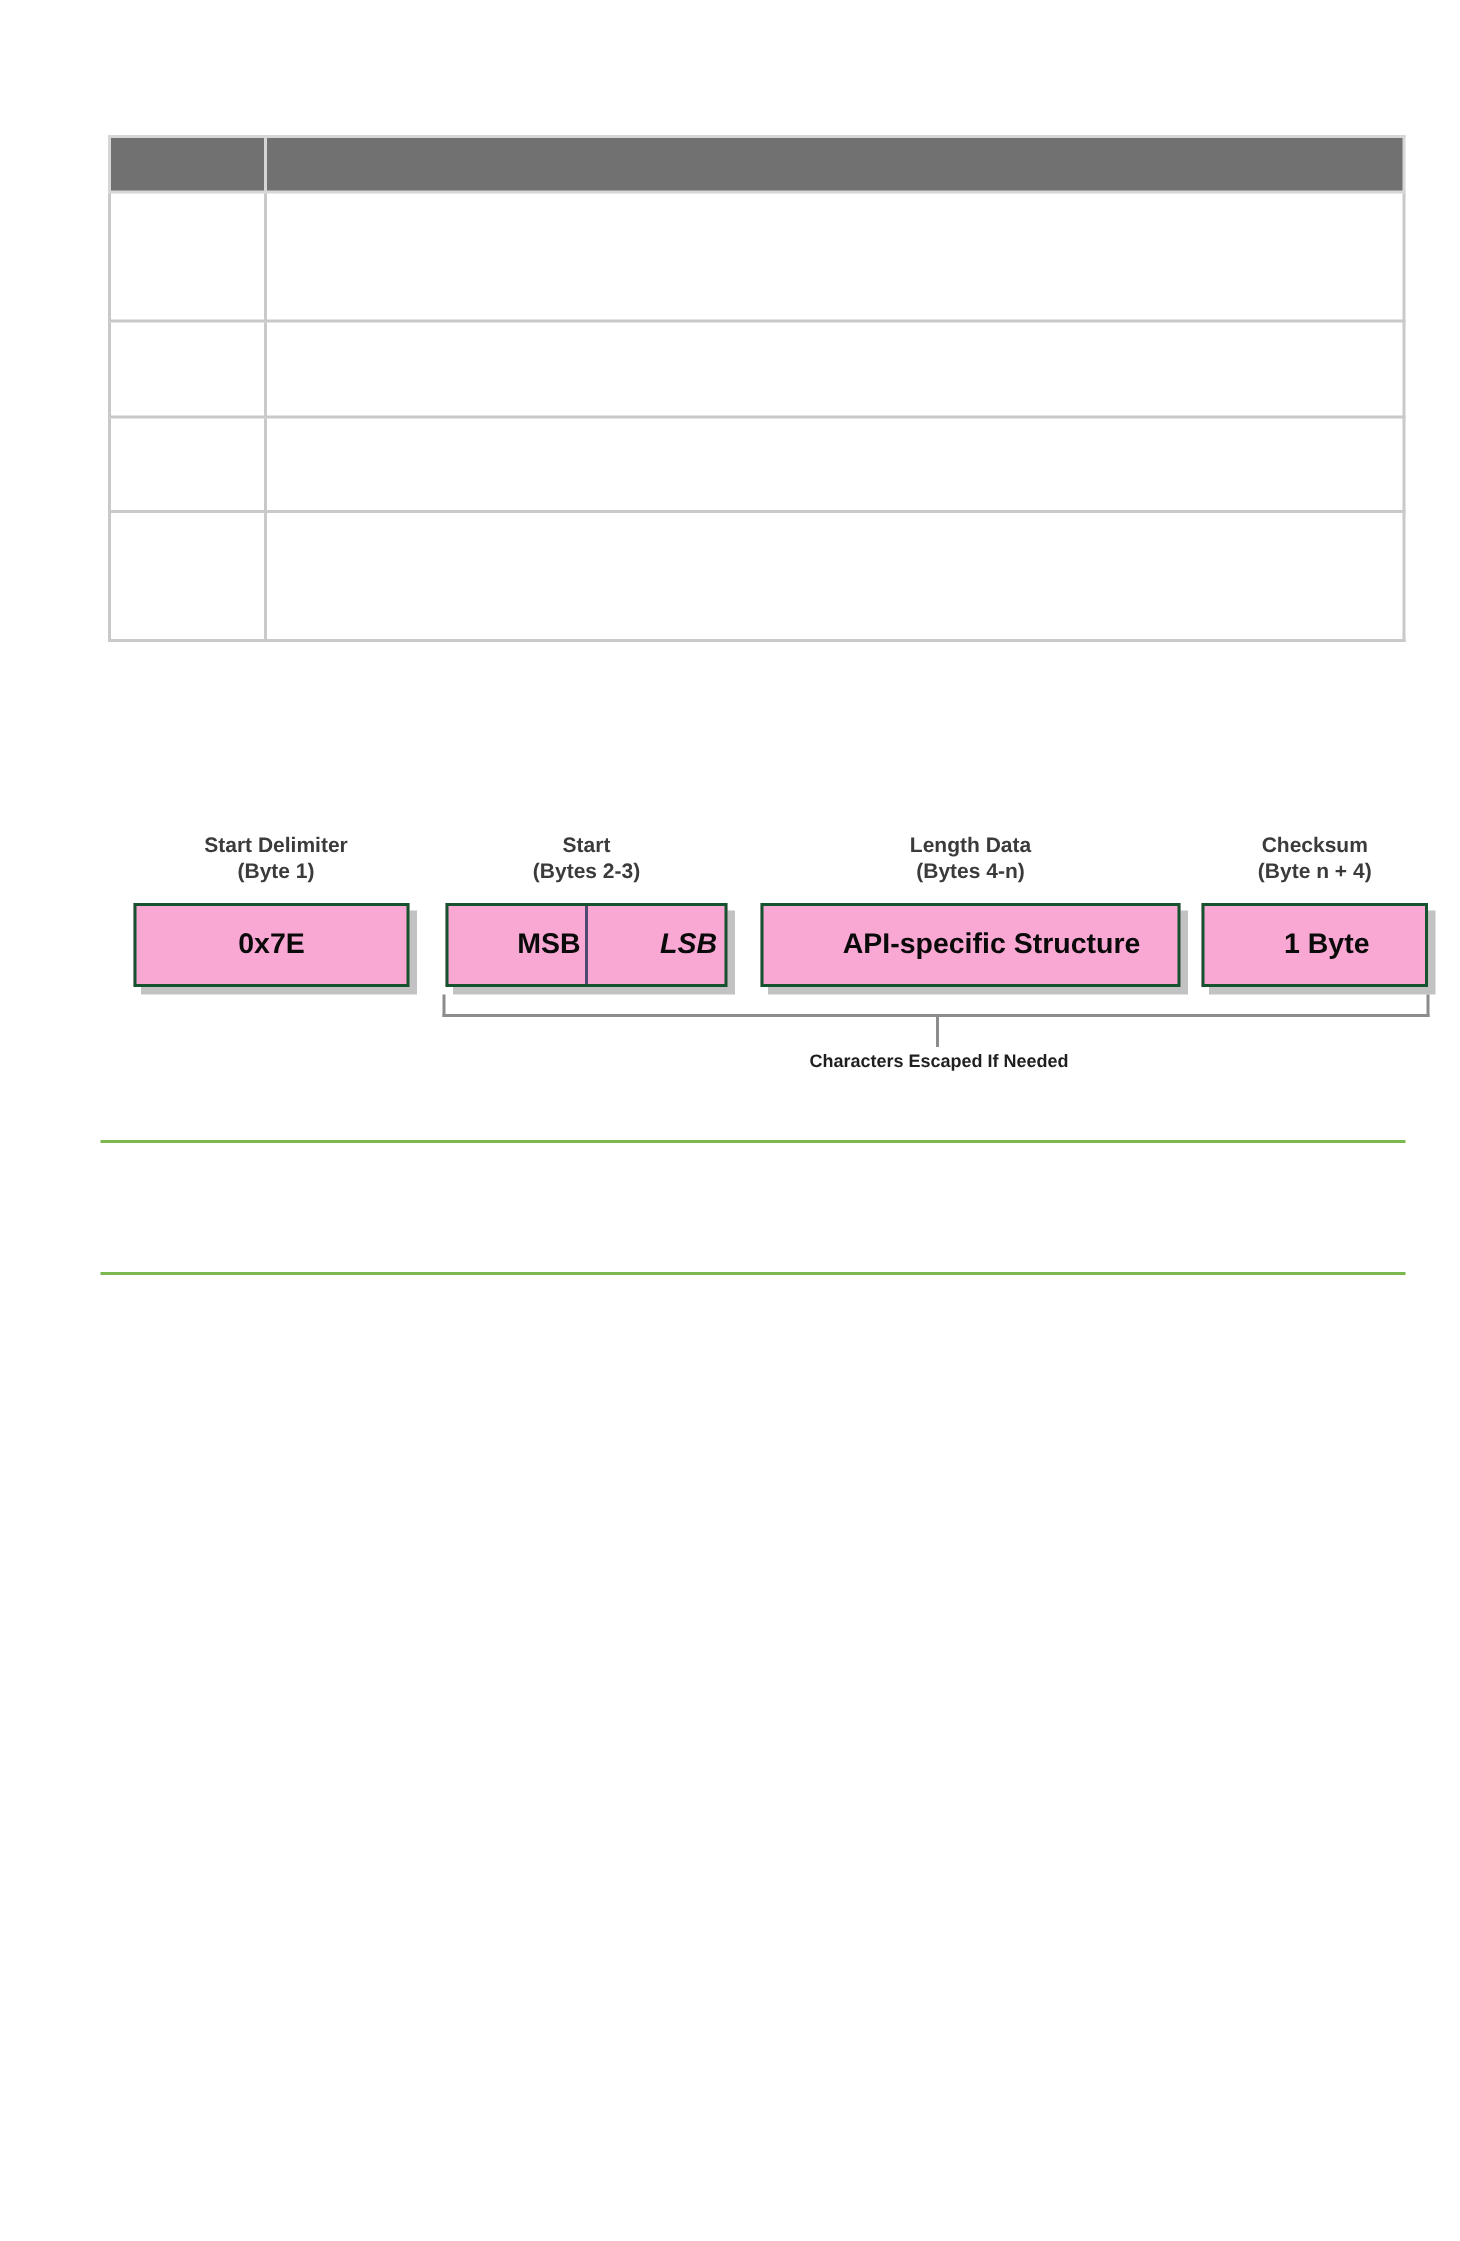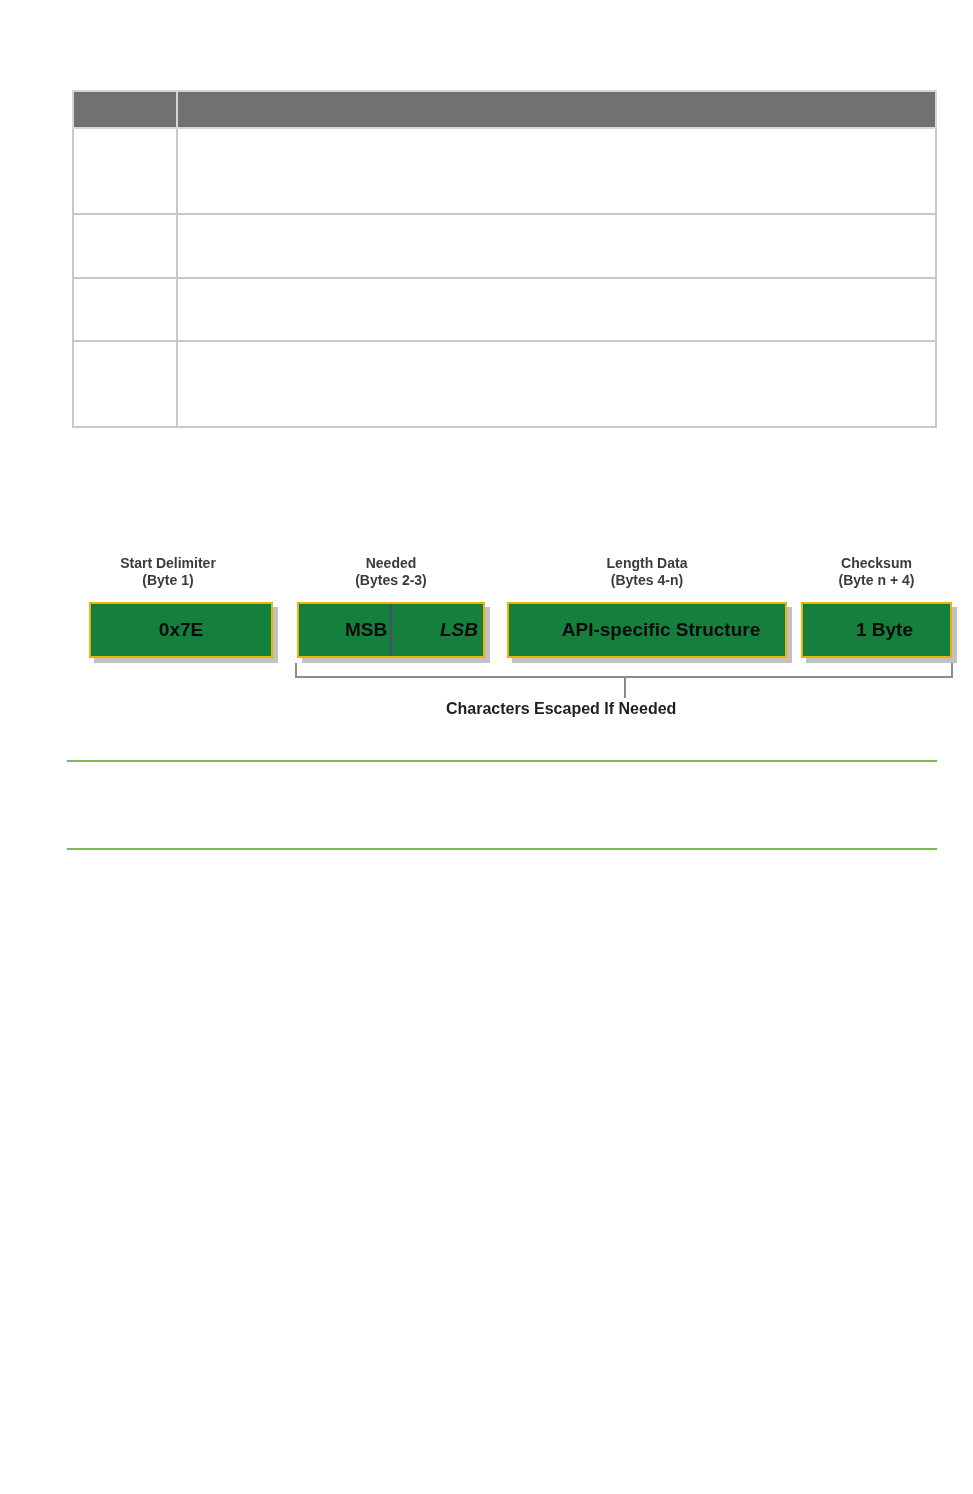--- a/index.html
+++ b/index.html
@@ -41,31 +41,31 @@
   
   .flabel {
     position: absolute;
     top: 555px;
     text-align: center;
     font-weight: bold;
     font-size: 14px;
     line-height: 17px;
     color: #3b3b3b;
   }
-  .flabel.l1 { left: 76px;  width: 184px; }
+  .flabel.l1 { left: 92px;  width: 184px; }
   .flabel.l2 { left: 297px; width: 188px; }
   .flabel.l3 { left: 507px; width: 280px; }
   .flabel.l4 { left: 801px; width: 151px; }
 
   .fbox {
     position: absolute;
     top: 602px;
     height: 56px;
-    background: #15803d;
-    border: 2px solid #eab308;
+    background: #f9a8d4;
+    border: 2px solid #14532d;
     box-shadow: 5px 5px 0 0 #c2c2c2;
     display: flex;
     align-items: center;
     justify-content: center;
     font-weight: bold;
     font-size: 19px;
     color: #0a0a0a;
   }
   .fbox.b1 { left: 89px;  width: 184px; }
   .fbox.b2 { left: 297px; width: 188px; padding: 0; }
@@ -100,23 +100,23 @@
   .bracket-tick-mid {
     position: absolute;
     left: 624px; top: 678px;
     width: 2px; height: 20px;
     background: #8c8c8c;
   }
   .bracket-label {
     position: absolute;
     left: 446px; top: 700px;
     width: 360px;
-    text-align: left;
+    text-align: center;
     font-weight: bold;
-    font-size: 16px;
+    font-size: 12px;
     color: #1f1f1f;
   }
 
   
   .green-line {
     position: absolute;
     left: 67px;
     width: 870px;
     height: 2px;
     background: #7bb94f;
@@ -160,21 +160,21 @@
     </tbody>
   </table>
 
   <div>
 
     <div class="flabel l1">
       <span>Start Delimiter</span><br>
       <span>(Byte 1)</span>
     </div>
     <div class="flabel l2">
-      <span>Needed</span><br>
+      <span>Start</span><br>
       <span>(Bytes 2-3)</span>
     </div>
     <div class="flabel l3">
       <span>Length Data</span><br>
       <span>(Bytes 4-n)</span>
     </div>
     <div class="flabel l4">
       <span>Checksum</span><br>
       <span>(Byte n + 4)</span>
     </div>

